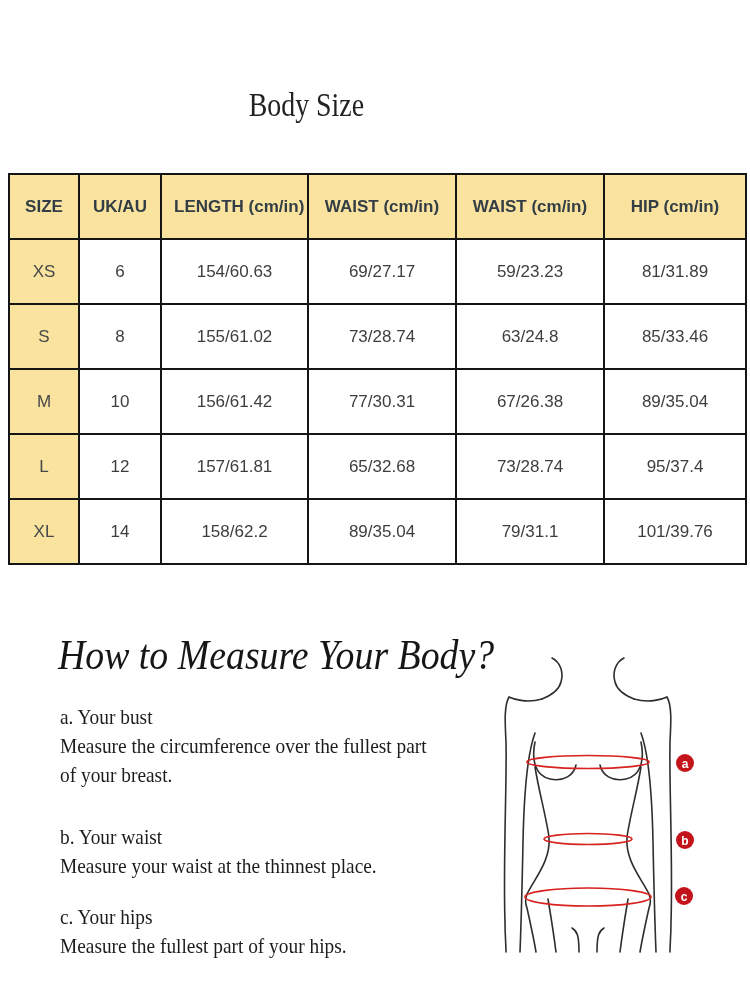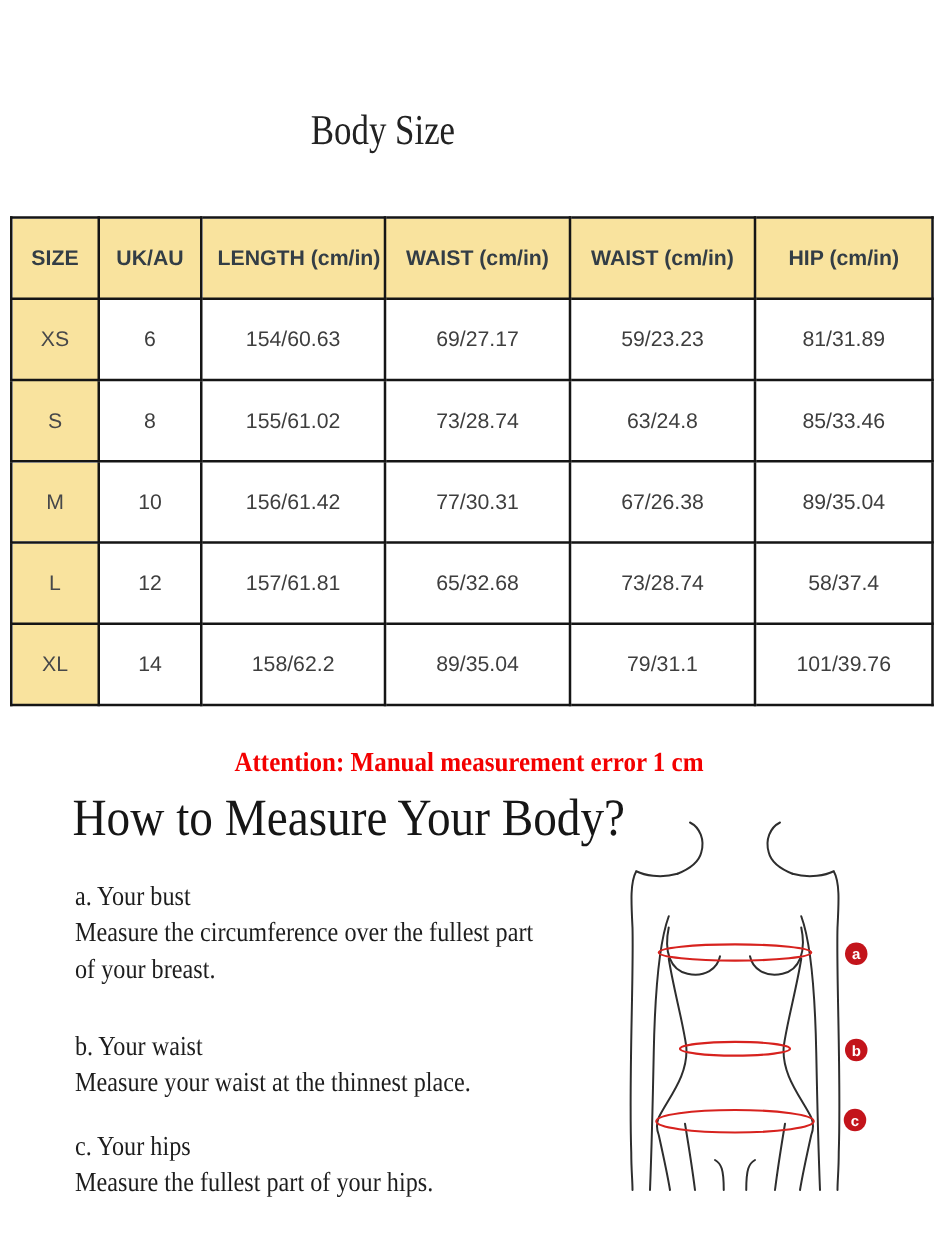--- a/index.html
+++ b/index.html
@@ -33,21 +33,21 @@
   }
   table.size-chart td{font-size:17px;color:#3e3e3e;background:#fff;}
   table.size-chart td.size-col{background:var(--header-bg,#f9e39e);color:#47484a;}
   
   .attention{position:absolute;top:599px;left:0;width:750px;text-align:center;line-height:1;}
   .attention .inner{
     display:inline-block;font-size:22px;font-weight:bold;color:var(--attention-red,#f30000);
     transform:scaleX(.91);transform-origin:50% 50%;white-space:nowrap;
   }
   
-  .howto-heading{position:absolute;left:58px;top:634px;line-height:1;}
+  .howto-heading{position:absolute;left:58px;top:634px;line-height:1;font-style:italic;}
   .howto-heading .inner{
     display:inline-block;font-size:42px;color:#161616;
     transform:scaleX(.90);transform-origin:0 50%;white-space:nowrap;
   }
   .howto-items{position:absolute;left:60px;top:686px;width:480px;margin-top:16px;}
   .measure-item{margin-bottom:33px;transform:scaleX(.88);transform-origin:0 0;}
   .measure-item:nth-child(2){margin-bottom:22px;}
   .measure-item .line{font-size:22px;line-height:29px;color:#1d1d1d;white-space:nowrap;}
   
   svg.figure{position:absolute;left:478px;top:640px;width:220px;height:330px;}
@@ -111,36 +111,33 @@
           <td>77/30.31</td>
           <td>67/26.38</td>
           <td>89/35.04</td>
         </tr>
         <tr>
           <td class="size-col">L</td>
           <td>12</td>
           <td>157/61.81</td>
           <td>65/32.68</td>
           <td>73/28.74</td>
-          <td>58/37.4</td>
+          <td>95/37.4</td>
         </tr>
         <tr>
           <td class="size-col">XL</td>
           <td>14</td>
           <td>158/62.2</td>
           <td>89/35.04</td>
           <td>79/31.1</td>
           <td>101/39.76</td>
         </tr>
       </tbody>
   </table>
 
-  <div class="attention">
-    <span class="inner">Attention: Manual measurement error 1 cm</span>
-  </div>
 
   <div class="howto-heading">
     <span class="inner">How to Measure Your Body?</span>
   </div>
 
   <div class="howto-items">
     <div class="measure-item">
       <div class="line">a. Your bust</div>
       <div class="line">Measure the circumference over the fullest part</div>
       <div class="line">of your breast.</div>

